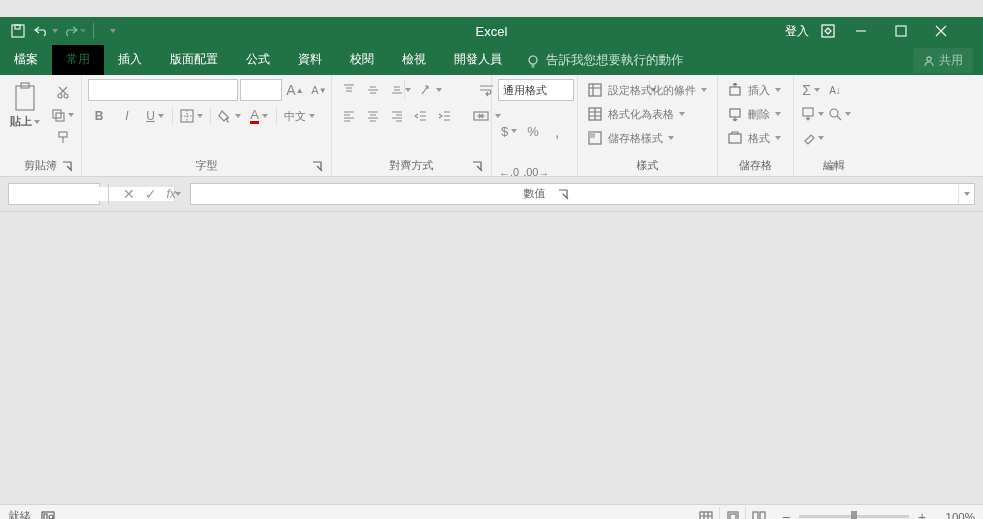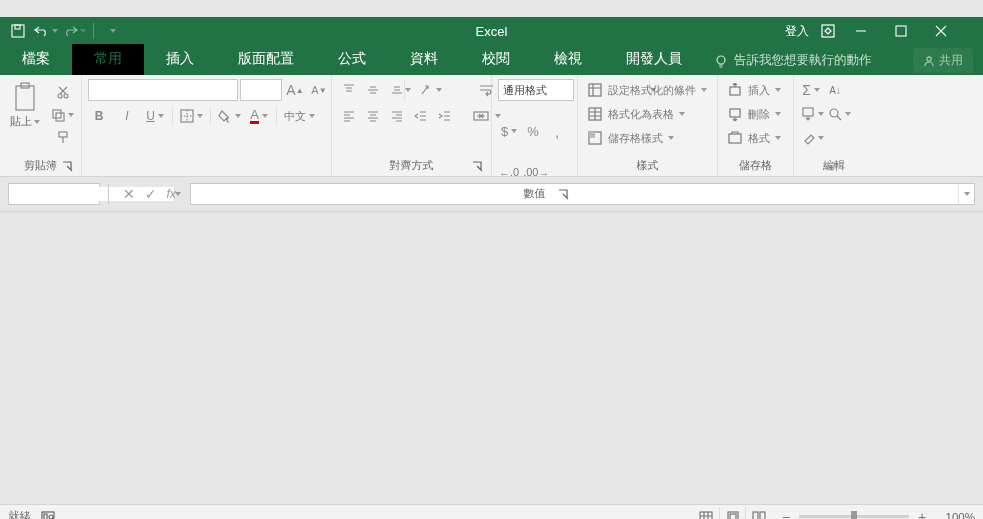--- a/index.html
+++ b/index.html
@@ -10,36 +10,36 @@
   .qat .sep { width: 1px; height: 16px; background: rgba(255,255,255,.25); margin: 0 3px; }
   .title-center { position: absolute; left: 50%; transform: translateX(-50%); font-size: 13px; }
   .title-right { margin-left: auto; display: flex; align-items: center; gap: 6px; padding-right: 22px; }
   .signin { padding: 0 6px; font-size: 12px; }
   .win-controls { display: flex; }
   .win-controls .btn { width: 40px; height: 28px; }
   svg { display: block; }
   .brd { stroke: currentColor; stroke-width: 1.2; fill: none; }
 
   .tabs { background: #217346; height: 30px; display: flex; align-items: flex-end; color: #fff; position: relative; }
-  .tab { padding: 6px 22px 7px; font-size: 14px; cursor: default; color: #fff; }
+  .tab { padding: 6px 14px 7px; font-size: 12px; cursor: default; color: #fff; }
   .tab.active { background: #000000; color: #217346; }
   .tell-me { display: flex; align-items: center; gap: 6px; padding: 6px 10px; color: #c8e0d2; font-size: 12.5px; }
   .share { position: absolute; right: 10px; top: 3px; background: rgba(255,255,255,.06); padding: 4px 10px; color: #a7cbb8; display: flex; align-items: center; gap: 4px; font-size: 12px; border-radius: 2px; }
 
   .ribbon { background: #f3f3f3; height: 102px; border-bottom: 1px solid #d4d4d4; display: flex; position: relative; }
   .group { border-right: 1px solid #e1e1e1; display: flex; flex-direction: column; padding: 4px 6px 0; }
   .group-body { flex: 1; display: flex; align-items: flex-start; gap: 6px; }
   .group-label { text-align: center; font-size: 11px; color: #666; padding: 3px 0 3px; position: relative; }
   .group-label .launcher { position: absolute; right: 0; bottom: 2px; width: 14px; height: 14px; }
   .col { display: flex; flex-direction: column; gap: 1px; }
   .row { display: flex; align-items: center; gap: 2px; }
   .rbtn { height: 22px; min-width: 22px; display: flex; align-items: center; justify-content: center; color: #8a8a8a; border: 1px solid transparent; border-radius: 2px; }
   .rbtn.wide { padding: 0 4px; gap: 3px; }
   .rbtn.split::after { content: ""; border-left: 3px solid transparent; border-right: 3px solid transparent; border-top: 4px solid #9a9a9a; margin-left: 3px; }
-  .big-btn { width: 40px; display: flex; flex-direction: column; align-items: center; justify-content: flex-start; padding-top: 3px; color: #8a8a8a; }
+  .big-btn { width: 40px; display: flex; flex-direction: column; align-items: center; justify-content: flex-start; padding-top: 3px; color: #8a8a8a; font-weight: bold; }
   .big-btn .lbl { font-size: 11px; color: #666; margin-top: 2px; display: flex; align-items: center; gap: 2px; }
   .drop-caret { width: 0; height: 0; border-left: 3px solid transparent; border-right: 3px solid transparent; border-top: 4px solid #9a9a9a; }
   .combo { height: 22px; border: 1px solid #c8c8c8; background: #fff; display: flex; align-items: center; }
   .combo input { border: none; outline: none; height: 100%; padding: 0 4px; font-size: 12px; color: #444; background: transparent; }
   .combo .car { width: 16px; display: flex; align-items: center; justify-content: center; border-left: 1px solid #e0e0e0; height: 100%; }
   .mini { font-size: 11px; color: #7a7a7a; }
   .txtbtn { height: 22px; display: flex; align-items: center; gap: 5px; color: #7a7a7a; padding: 0 3px; }
   .txtbtn .ic { width: 16px; height: 16px; display: flex; align-items: center; justify-content: center; }
 
   .formula-area { background: #e6e6e6; padding: 6px 8px; display: flex; align-items: center; gap: 8px; border-bottom: 1px solid #d4d4d4; }
@@ -235,20 +235,23 @@
           <div class="rbtn split">
               <span style="font-size:13px;border-bottom:3px solid #c00;line-height:12px">A</span>
             </div>
           <div style="width:1px;height:18px;background:#ddd"></div>
           <div class="rbtn split">
               <span class="mini">中文</span>
             </div>
         </div>
       </div>
     </div>
+    <div class="group-label"><span>字型</span><svg class="launcher">
+          <path d="M2 2 H10 V10 M6 6 L11 11" class="brd"></path>
+        </svg></div>
   </div>
 
   <div class="group" style="width:160px">
     <div class="group-body">
       <div class="col" style="gap:4px">
         <div class="row">
           <div class="rbtn">
               <svg width="14" height="14">
                 <path d="M2 2 H12 M4 5 H10 M4 8 H10" class="brd"></path>
               </svg>

